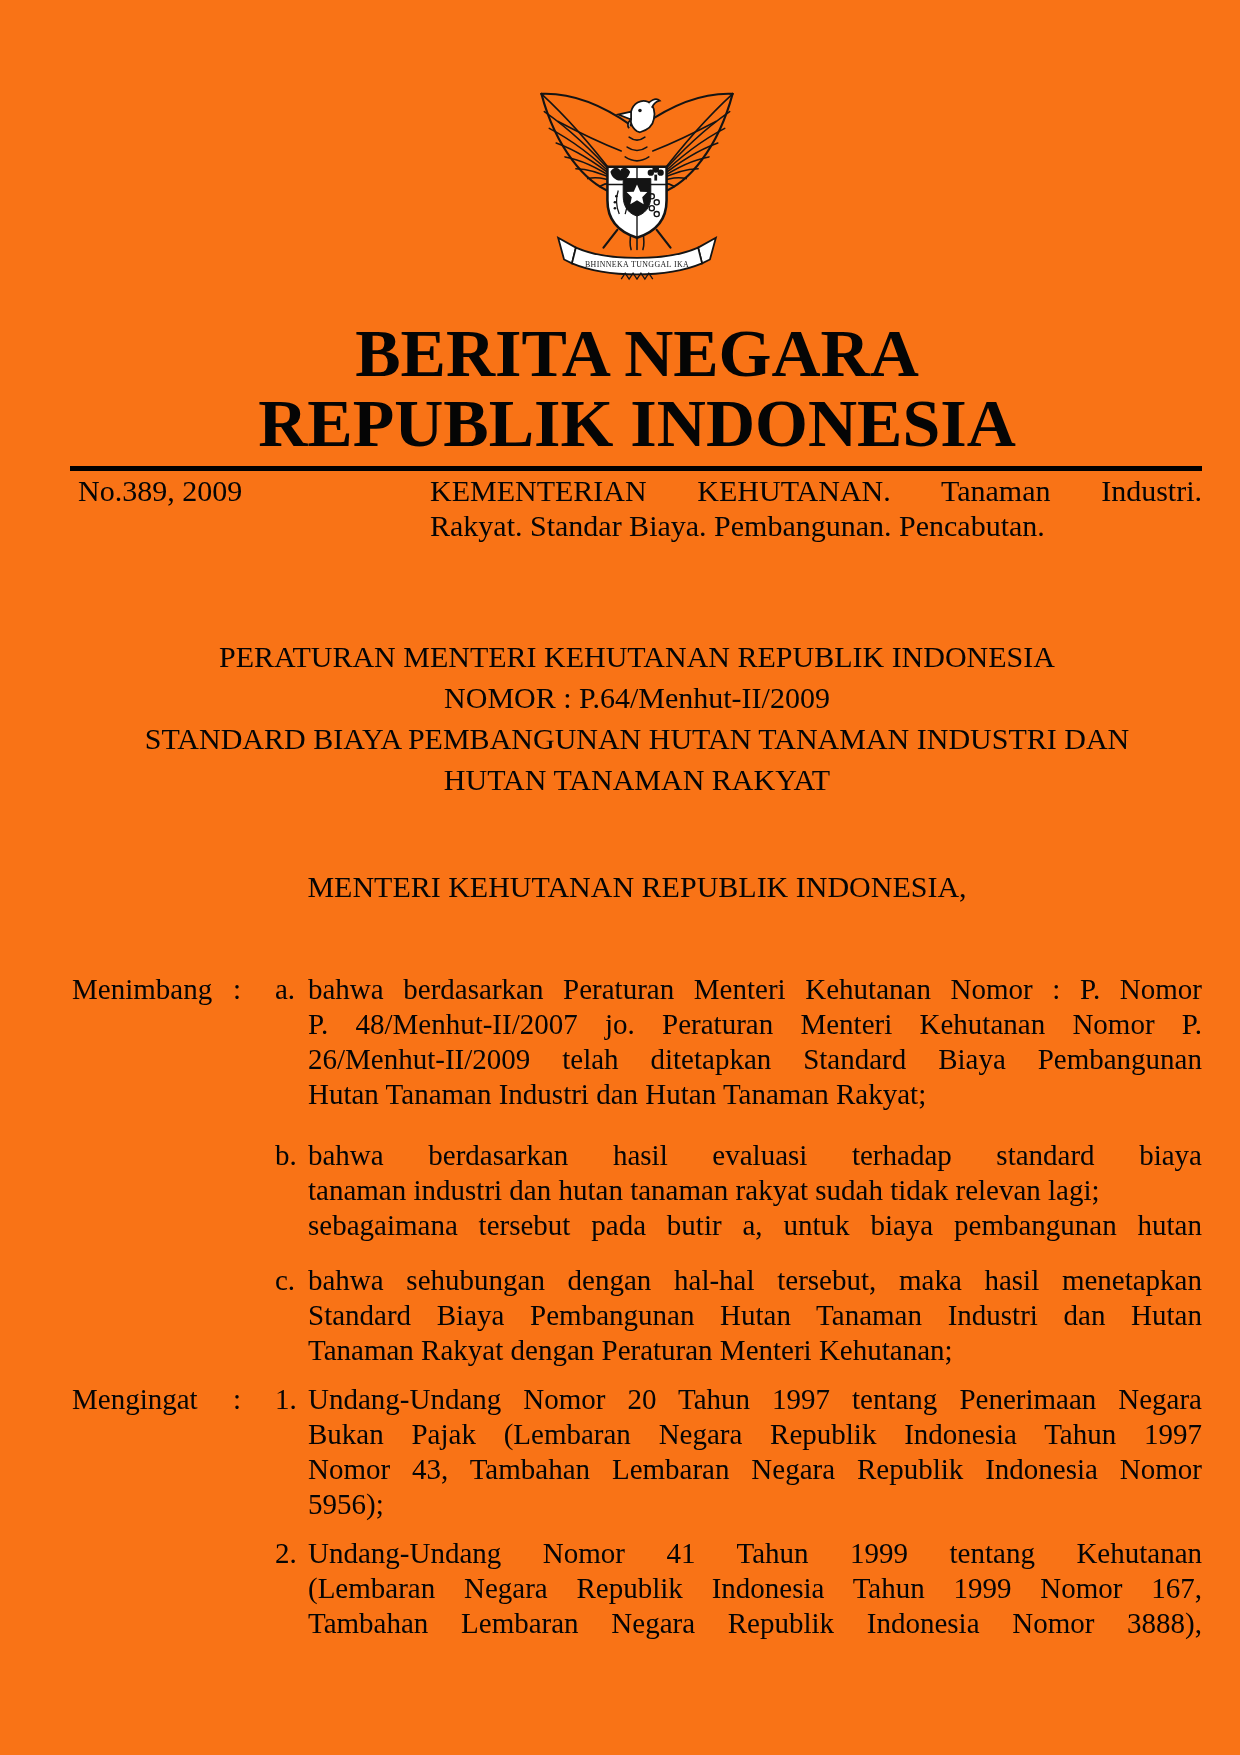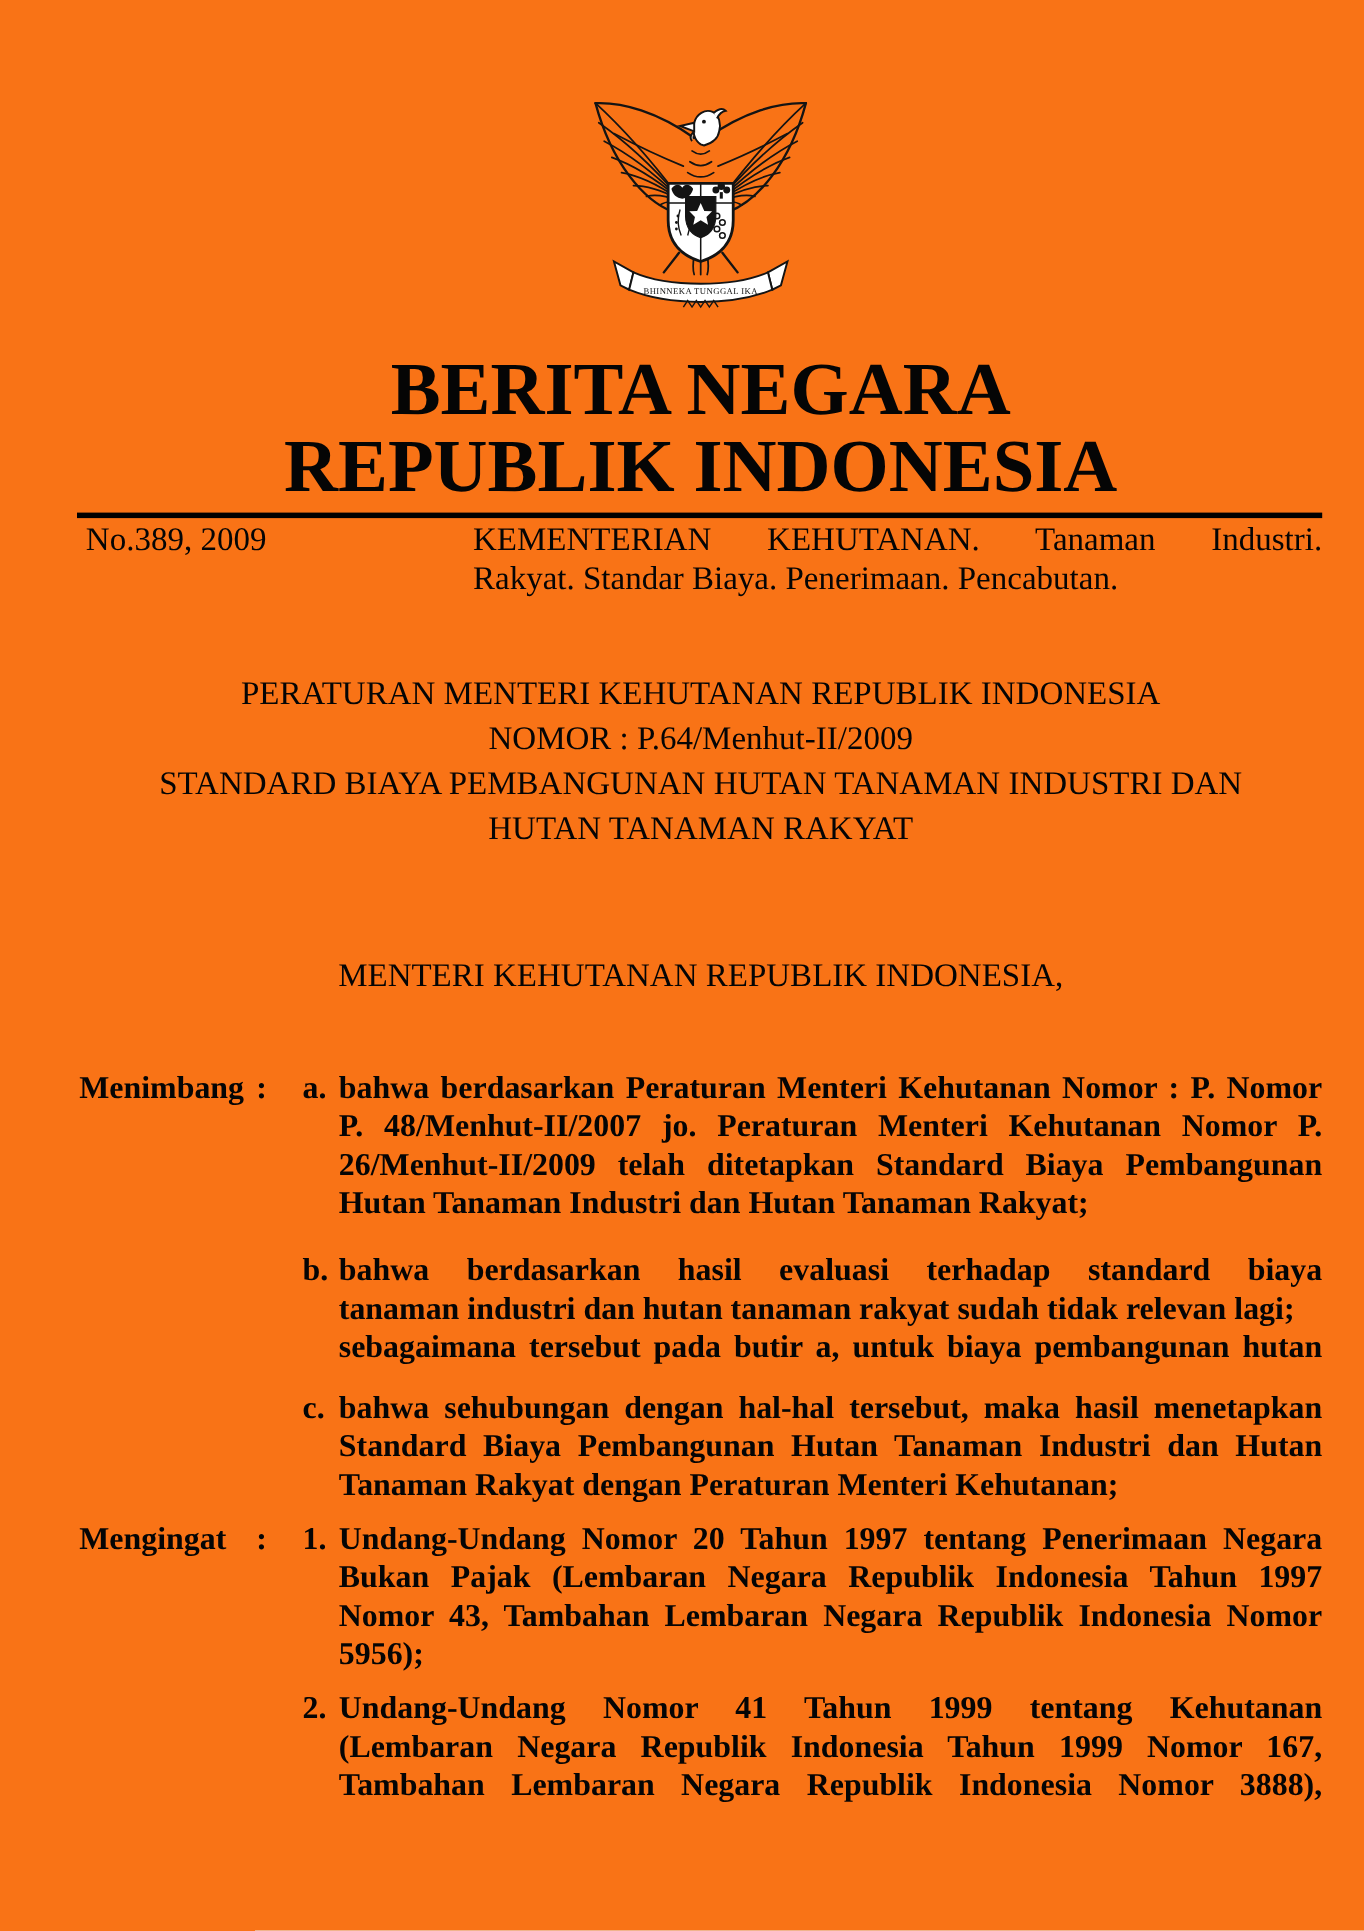--- a/index.html
+++ b/index.html
@@ -17,26 +17,26 @@
     position:absolute; left:72px; top:318px; width:1130px;
     text-align:center; font-weight:bold; font-size:68px; line-height:70px;
     letter-spacing:0px; white-space:nowrap;
   }
   .rule { position:absolute; left:70px; top:466px; width:1132px; height:5px; background:#000; }
   
   .gazette { position:absolute; left:72px; top:473px; width:1130px; font-size:30px; line-height:35px; }
   .gz-no { position:absolute; left:6px; top:0; white-space:nowrap; }
   .gz-subject { position:absolute; left:358px; top:0; width:772px; }
   
-  .reg-title { position:absolute; left:72px; top:610px; width:1130px; text-align:center; font-size:30px; line-height:41px; }
+  .reg-title { position:absolute; left:72px; top:636px; width:1130px; text-align:center; font-size:30px; line-height:41px; }
   .invocation { position:absolute; left:72px; top:820px; width:1130px; text-align:center; font-size:30px; }
   .authority  { position:absolute; left:72px; top:870px; width:1130px; text-align:center; font-size:30px; }
   
   .considerations { position:absolute; left:72px; top:972px; width:1130px; font-size:29px; line-height:35px; }
-  .c-row { display:flex; align-items:flex-start;font-weight:bold; }
+  .c-row { display:flex; align-items:flex-start; }
   .c-label  { width:161px; flex:0 0 161px; }
   .c-colon  { width:42px;  flex:0 0 42px; }
   .c-marker { width:33px;  flex:0 0 33px; }
   .c-text   { flex:1 1 auto; min-width:0; }
   .mb26 { margin-bottom:26px; }
   .mb20 { margin-bottom:20px; }
   .mb14 { margin-bottom:14px; }
   
   .jl { text-align:justify; text-align-last:justify; }
   .jl.last { text-align-last:left; }
@@ -134,21 +134,21 @@
   <div class="masthead">
     <div>BERITA NEGARA</div>
     <div>REPUBLIK INDONESIA</div>
   </div>
   <div class="rule"></div>
 
   <div class="gazette">
     <div class="gz-no">No.389, 2009</div>
     <div class="gz-subject">
       <div class="jl">KEMENTERIAN KEHUTANAN. Tanaman Industri.</div>
-      <div class="jl last">Rakyat. Standar Biaya. Penerimaan. Pencabutan.</div>
+      <div class="jl last">Rakyat. Standar Biaya. Pembangunan. Pencabutan.</div>
     </div>
   </div>
 
   <div class="reg-title">
     <div>PERATURAN MENTERI KEHUTANAN REPUBLIK INDONESIA</div>
     <div>NOMOR : P.64/Menhut-II/2009</div>
     <div>STANDARD BIAYA PEMBANGUNAN HUTAN TANAMAN INDUSTRI DAN</div>
     <div>HUTAN TANAMAN RAKYAT</div>
   </div>
 

